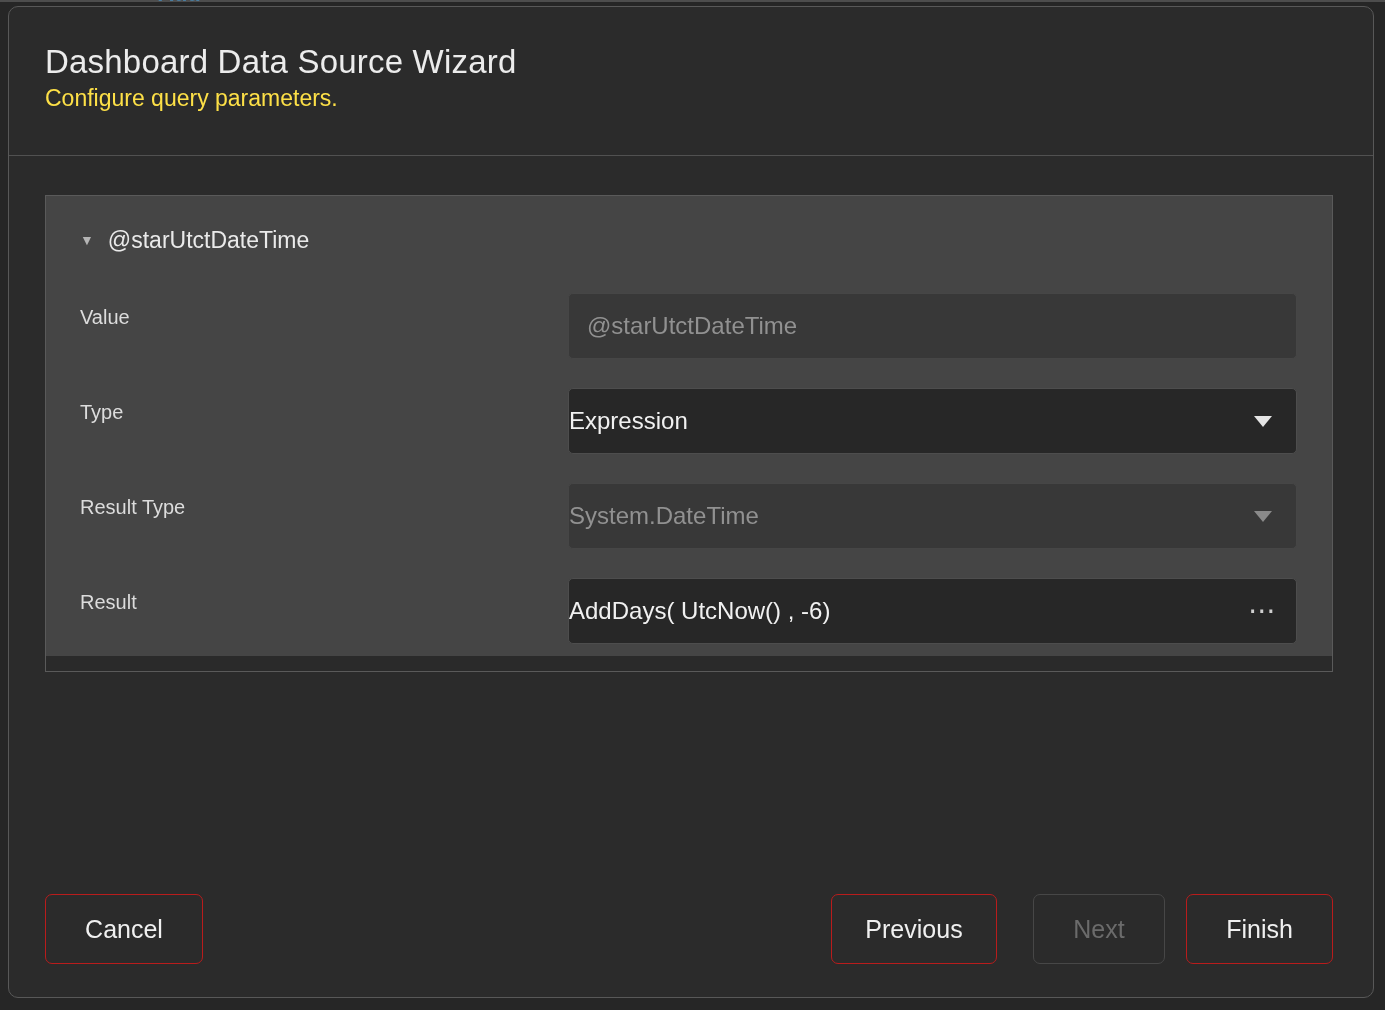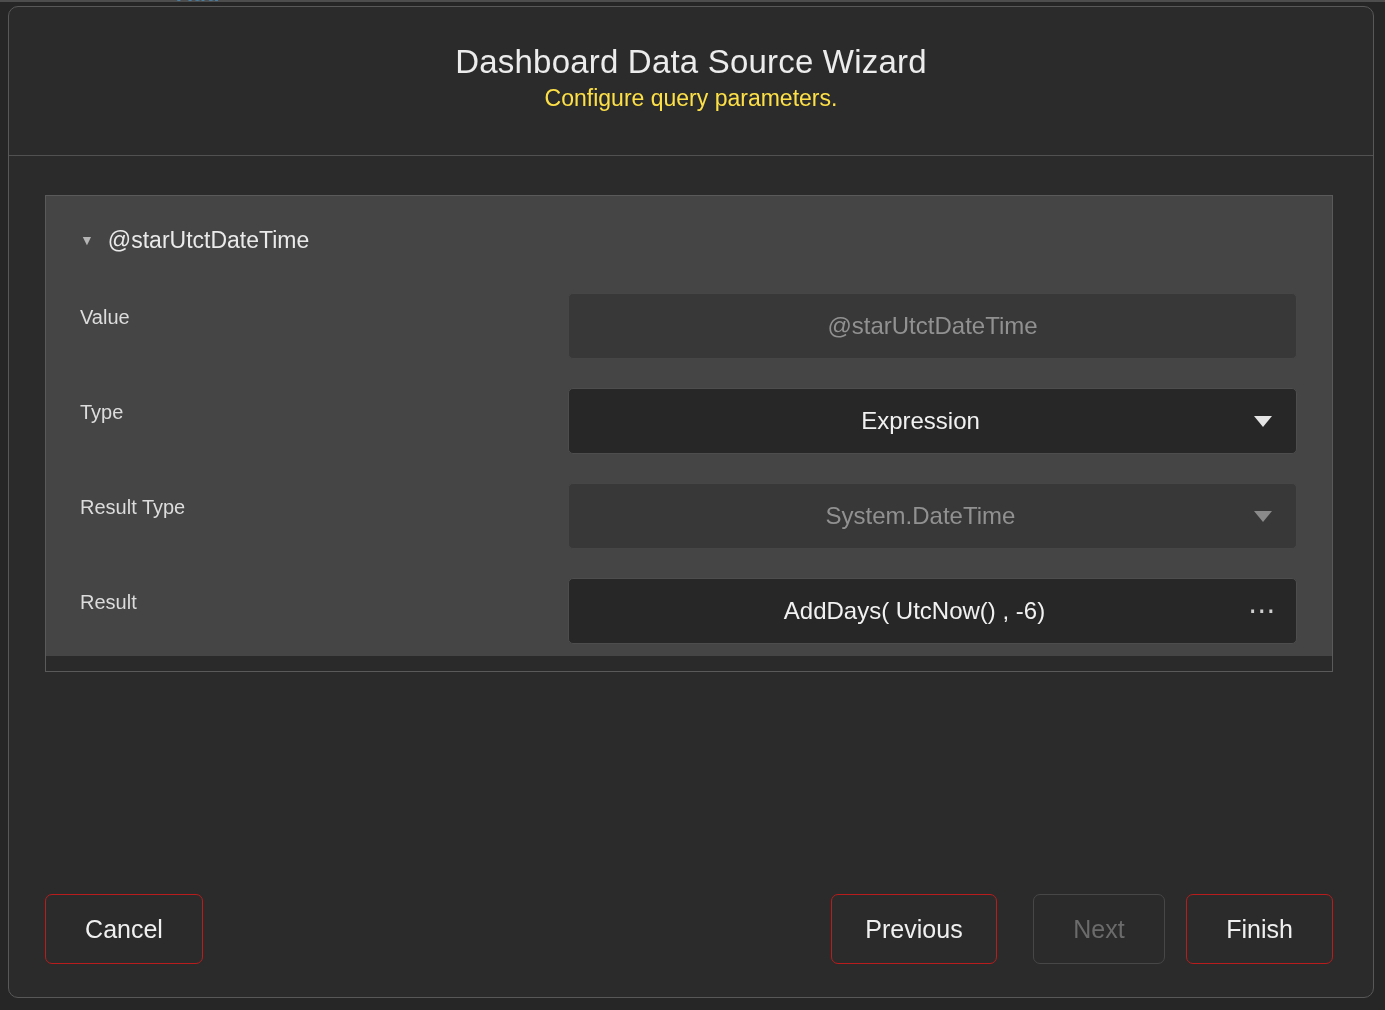--- a/index.html
+++ b/index.html
@@ -1,15 +1,15 @@
 <!DOCTYPE html>
 <html><head>
 <meta charset="utf-8">
 <style>
-  * { margin: 0; padding: 0; box-sizing: border-box; text-align: center; }
+  * { margin: 0; padding: 0; box-sizing: border-box; }
   html, body {
     width: 1385px; height: 1010px;
     background: #262626;
     overflow: hidden;
     font-family: "Liberation Sans", "DejaVu Sans", sans-serif;
     position: relative;
   }
   .bg-divider {
     position: absolute; left: 0; top: 0; width: 100%; height: 2px;
     background: #4d4d4d; z-index: 1;
@@ -79,21 +79,21 @@
   }
   .field-disabled {
     background: #383838;
     border: 1px solid #464646;
     color: #919191;
   }
   input.field {
     padding: 0 18px; outline: none;
     font-family: "Liberation Sans", "DejaVu Sans", sans-serif;
   }
-  .field-text { padding-left: 18px; flex: 1; white-space: nowrap; overflow: hidden; }
+  .field-text { padding-left: 0; flex: 1; white-space: nowrap; overflow: hidden; }
   .caret {
     width: 0; height: 0; margin-right: 24px;
     border-left: 9px solid transparent;
     border-right: 9px solid transparent;
     border-top: 11px solid #e5e5e5;
   }
   .caret-disabled { border-top-color: #8a8a8a; }
   .ellipsis-btn {
     background: transparent; border: none; cursor: pointer;
     margin-right: 14px; padding: 0 6px;

